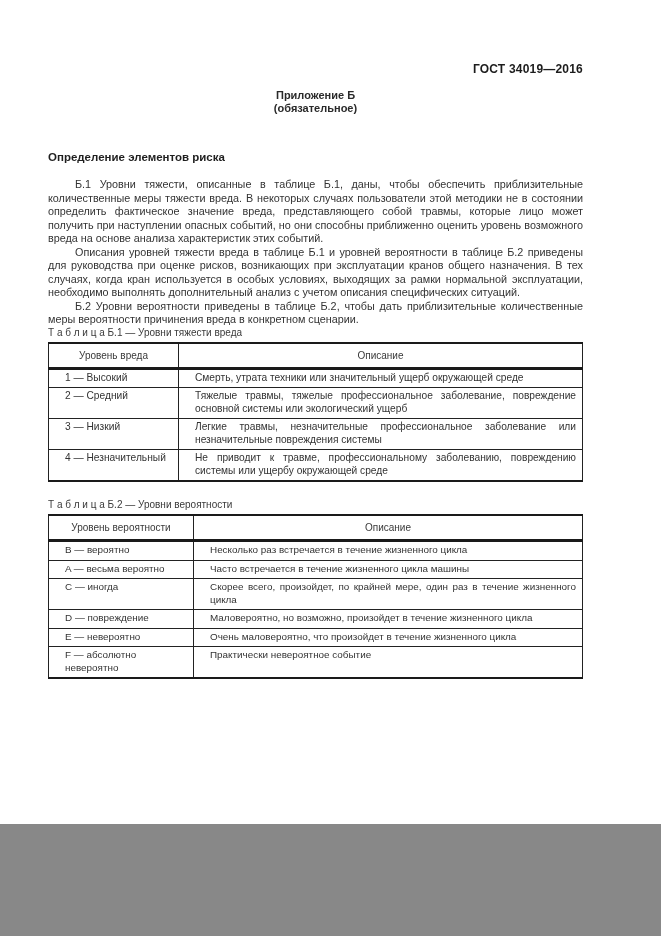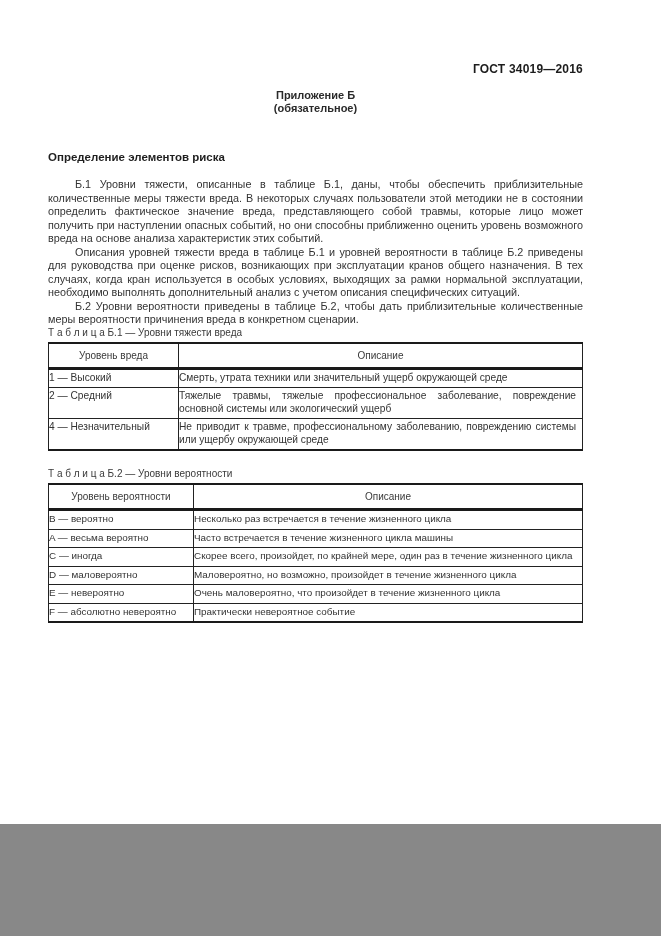--- a/index.html
+++ b/index.html
@@ -80,21 +80,21 @@
     border-bottom: 3px solid #1a1a1a;
     font-weight: normal;
     font-size: 10px;
     text-align: center;
     vertical-align: middle;
     padding: 6px 12px;
     color: #3a3a3a;
   }
   table.gost-table td {
     vertical-align: top;
-    padding: 2px 6px 3px 0;
+    padding: 2px 6px 3px 16px;
     line-height: 12.5px;
     color: #333333;
   }
   table.b1 td { font-size: 10.2px; }
   table.b2 td { font-size: 9.9px; }
   td.desc { text-align: justify; }
   .col-level-b1 { width: 130px; }
   .col-level-b2 { width: 145px; }
   .page-number {
     position: absolute;
@@ -138,20 +138,24 @@
       <tbody>
         <tr>
           <td>1 — Высокий</td>
           <td class="desc">Смерть, утрата техники или значительный ущерб окружающей среде</td>
         </tr>
         <tr>
           <td>2 — Средний</td>
           <td class="desc">Тяжелые травмы, тяжелые профессиональное заболевание, повреждение основной системы или экологический ущерб</td>
         </tr>
         <tr>
+          <td>3 — Низкий</td>
+          <td class="desc">Легкие травмы, незначительные профессиональное заболевание или незначительные повреждения системы</td>
+        </tr>
+        <tr>
           <td>4 — Незначительный</td>
           <td class="desc">Не приводит к травме, профессиональному заболеванию, повреждению системы или ущербу окружающей среде</td>
         </tr>
       </tbody>
     </table>
 
     <div class="tbl-caption second">Т а б л и ц а  Б.2 — Уровни вероятности</div>
     <table class="gost-table b2">
       <colgroup>
           <col class="col-level-b2">
@@ -170,21 +174,21 @@
         </tr>
         <tr>
           <td>A — весьма вероятно</td>
           <td class="desc">Часто встречается в течение жизненного цикла машины</td>
         </tr>
         <tr>
           <td>C — иногда</td>
           <td class="desc">Скорее всего, произойдет, по крайней мере, один раз в течение жизненного цикла</td>
         </tr>
         <tr>
-          <td>D — маловероятно</td>
+          <td>D — повреждение</td>
           <td class="desc">Маловероятно, но возможно, произойдет в течение жизненного цикла</td>
         </tr>
         <tr>
           <td>E — невероятно</td>
           <td class="desc">Очень маловероятно, что произойдет в течение жизненного цикла</td>
         </tr>
         <tr>
           <td>F — абсолютно невероятно</td>
           <td class="desc">Практически невероятное событие</td>
         </tr>

